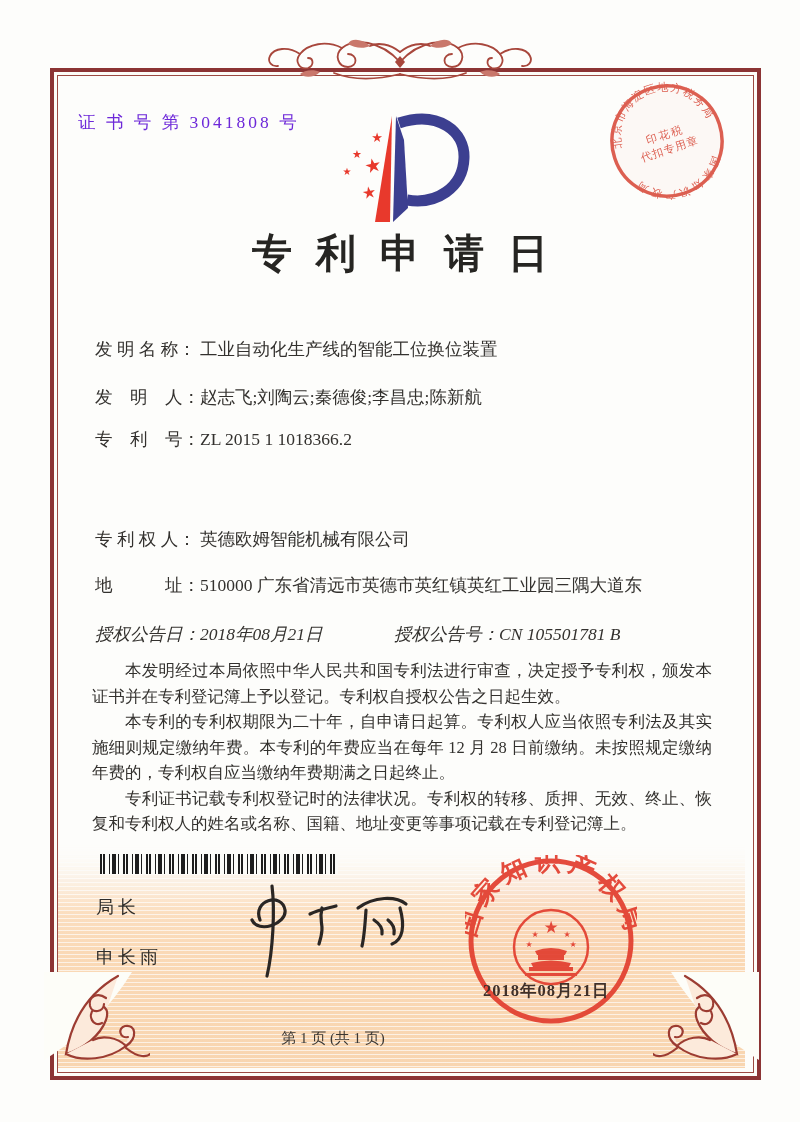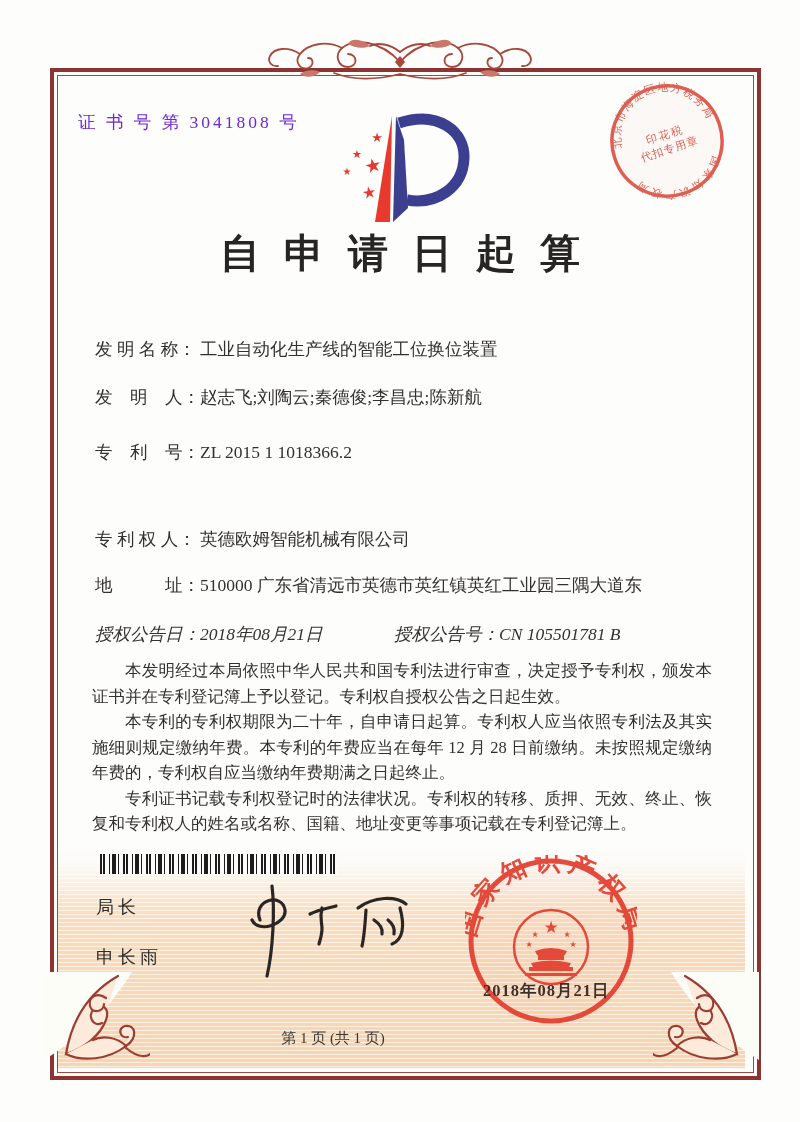--- a/index.html
+++ b/index.html
@@ -99,31 +99,31 @@
         <textPath href="#taxtop" startOffset="50%" text-anchor="middle">北京市海淀区地方税务局</textPath>
       </text>
       <text font-size="10.5" fill="#d84a3a" letter-spacing="3">
         <textPath href="#taxbot" startOffset="50%" text-anchor="middle">国家知识产权局</textPath>
       </text>
       <text x="61" y="58" font-size="11" fill="#d84a3a" text-anchor="middle" letter-spacing="2">印花税</text>
       <text x="61" y="73" font-size="11" fill="#d84a3a" text-anchor="middle" letter-spacing="1">代扣专用章</text>
     </g>
   </svg>
 
-  <div class="abs" id="title">自申请日起算</div>
+  <div class="abs" id="title">专利申请日</div>
 
   <div class="abs row" style="top:336px">
     <span class="lbl">发 明 名 称：</span>
     <span class="val">工业自动化生产线的智能工位换位装置</span>
   </div>
   <div class="abs row" style="top:384px">
     <span class="lbl">发　明　人：</span>
     <span class="val">赵志飞;刘陶云;秦德俊;李昌忠;陈新航</span>
   </div>
-  <div class="abs row" style="top:439px">
+  <div class="abs row" style="top:426px">
     <span class="lbl">专　利　号：</span>
     <span class="val">ZL 2015 1 1018366.2</span>
   </div>
   <div class="abs row" style="top:526px">
     <span class="lbl">专 利 权 人：</span>
     <span class="val">英德欧姆智能机械有限公司</span>
   </div>
   <div class="abs row" id="row-addr" style="top:572px">
     <span class="lbl">地　　　址：</span>
     <span class="val">510000 广东省清远市英德市英红镇英红工业园三隅大道东</span>

